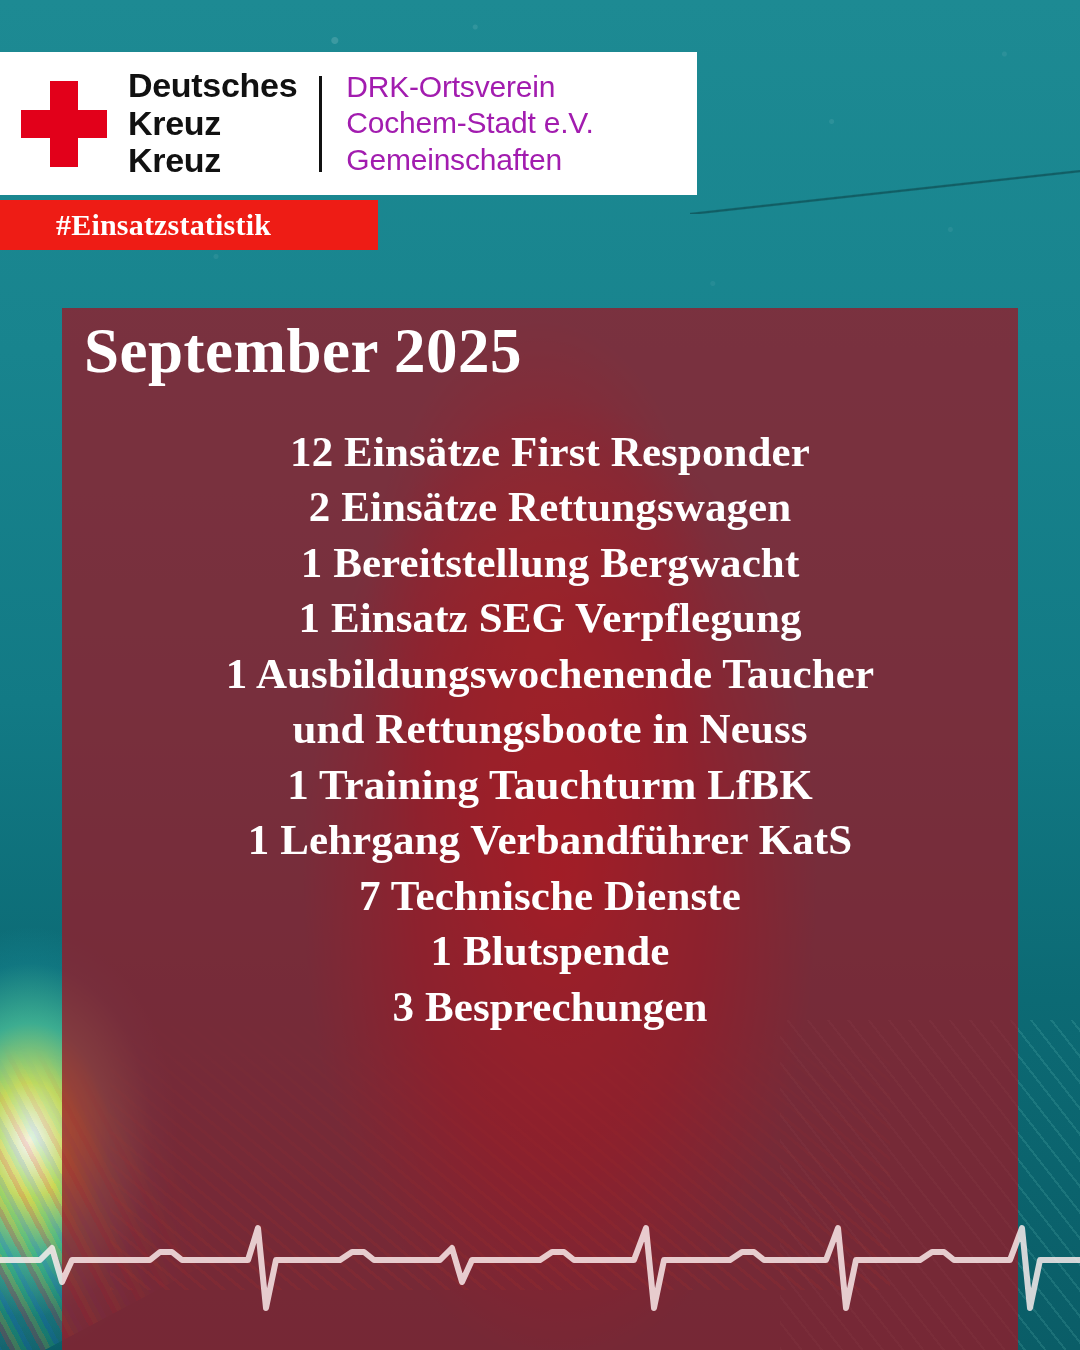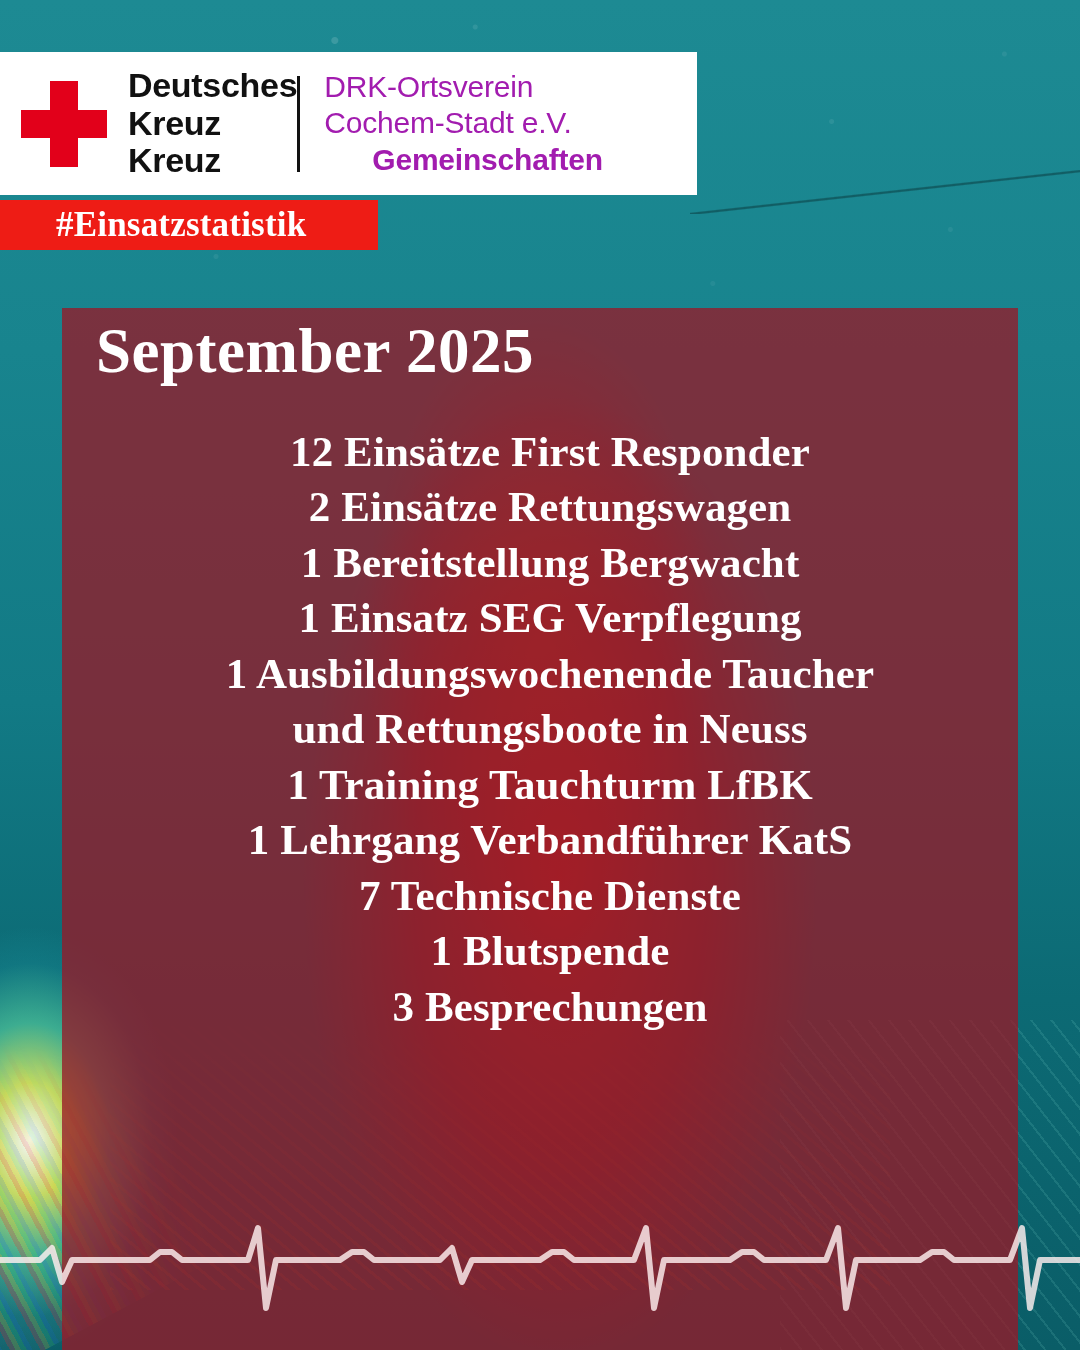--- a/index.html
+++ b/index.html
@@ -141,61 +141,62 @@
   .logo-cross::after  { left: 0;    top: 29px; width: 86px; height: 28px; }
 
   .logo-wordmark {
     font-family: "Liberation Sans", sans-serif;
     font-weight: bold;
     color: #111;
     font-size: 34px;
     line-height: 1.11;
     letter-spacing: -0.3px;
     flex: none;
+    padding-right: 22px;
   }
   .logo-divider {
     width: 3px;
     height: 96px;
     background: #111;
     flex: none;
   }
   .logo-sub {
     padding-left: 24px;
     font-family: "Liberation Sans", sans-serif;
     color: #a21caf;
     font-size: 30px;
     line-height: 1.22;
     letter-spacing: -0.2px;
   }
-  .logo-sub .strong { font-weight: bold; margin-left: 48px; }
+  .logo-sub .strong { font-weight: normal; }
 
   
   .hashtag-banner {
     position: absolute;
     left: 0;
     top: 200px;
     width: 378px;
     height: 50px;
     background: #ee1c15;
     display: flex;
     align-items: center;
   }
   .hashtag-text {
     font-family: "Liberation Serif", serif;
     font-weight: bold;
     color: #ffffff;
-    font-size: 35px;
+    font-size: 30px;
     letter-spacing: 0.2px;
     padding-left: 56px;
   }
 
   
   .headline {
     position: absolute;
-    left: 96px;
+    left: 84px;
     top: 318px;
     font-family: "Liberation Serif", serif;
     font-weight: bold;
     font-size: 63px;
     color: #ffffff;
     letter-spacing: 0.5px;
     line-height: 1.05;
   }
 
   

